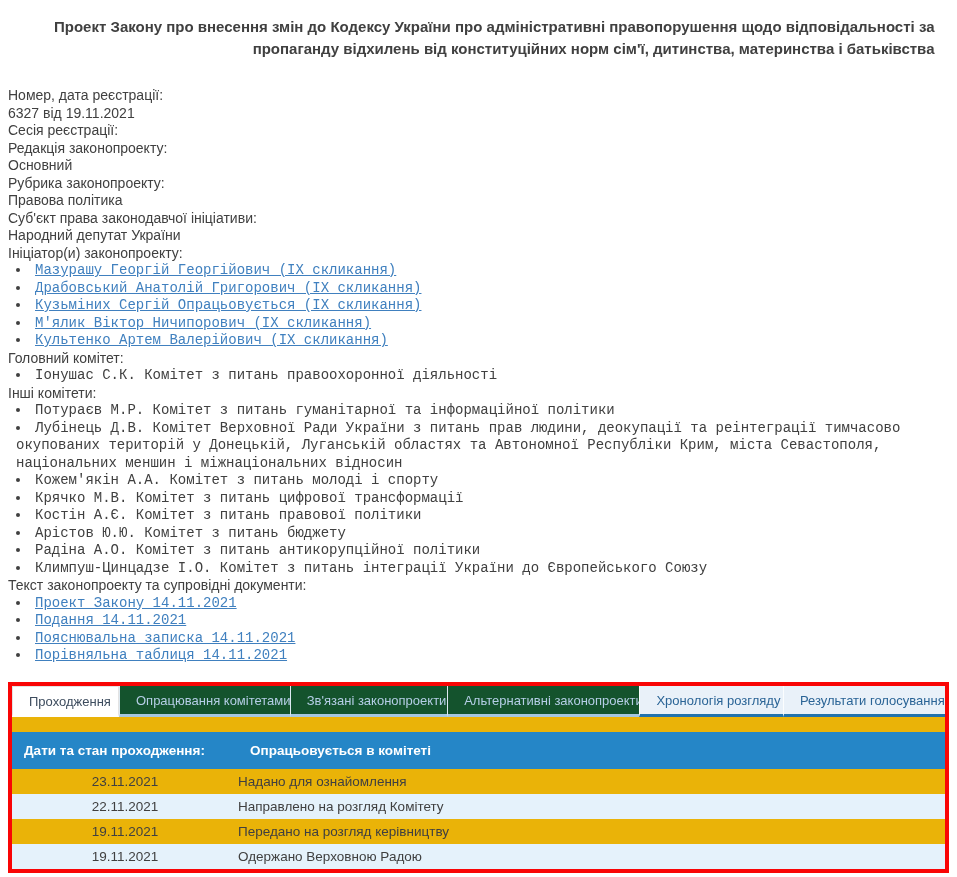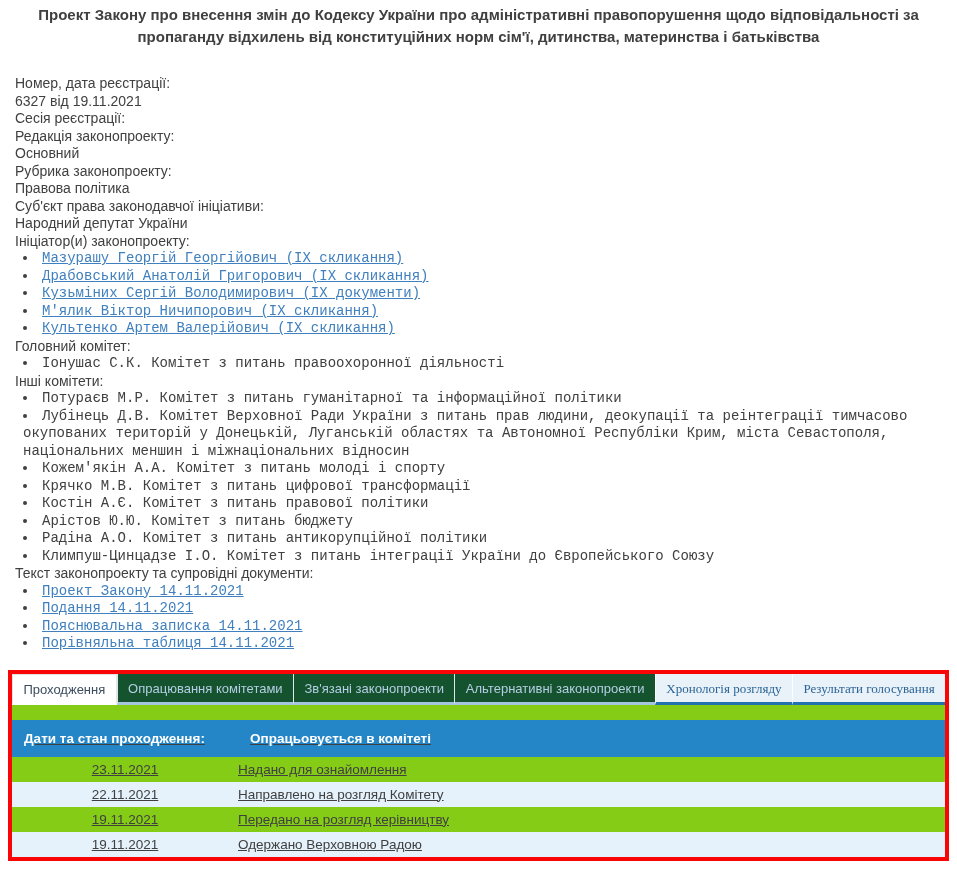--- a/index.html
+++ b/index.html
@@ -14,55 +14,54 @@
     --tab-underline-light:#a6c6df;
   }
   *{box-sizing:border-box;}
   html,body{margin:0;padding:0;}
   body{
     width:957px;height:877px;overflow:hidden;background:#fff;
     font-family:"Liberation Sans", sans-serif;color:var(--text);
   }
   .page{padding:0 8px;}
   .title{
-    font-size:15px;font-weight:bold;text-align:center;
-    line-height:22px;margin:4px auto 27px;max-width:912px;color:var(--text);
-  }
-  .content{font-size:14px;line-height:17.5px;margin-left:7px;}
+    font-size:15px;font-weight:bold;text-align:right;
+    line-height:22px;margin:16px auto 27px;max-width:912px;color:var(--text);
+  }
+  .content{font-size:14px;line-height:17.5px;}
   .content .line{white-space:pre-wrap;}
   .content ul{margin:0;padding:0 0 0 8px;list-style-position:inside;font-family:Liberation Mono, monospace;}
   .content li{padding:0;margin:0;}
   a{color:var(--link-blue);text-decoration:underline;cursor:pointer;}
 
   .highlight-box{
     margin-top:17px;
     border:4px solid var(--highlight-red);
   }
   .tab-bar{display:flex;align-items:stretch;}
   .tab{
     flex:1 1 auto;text-align:center;white-space:nowrap;overflow:hidden;
-    font-size:13px;padding:7px 10px 5px;cursor:pointer;
+    font-size:13px;padding:7px 16px 5px;cursor:pointer;
     border-bottom:3px solid var(--tab-underline-light);
   }
   .tab.active{
     background:#fff;color:#3d4c5e;font-weight:normal;cursor:default;
     border-top:1px solid #e3e3e3;border-left:1px solid #e3e3e3;border-right:1px solid #e3e3e3;
     border-bottom:3px solid #ffffff;
   }
   .tab.disabled{
     background:#14532d;color:var(--tab-disabled-text);cursor:default;
     border-left:1px solid #dde8f0;
   }
   .tab.enabled{
     background:#e9f1f9;color:var(--tab-enabled-text);
     border-bottom:3px solid var(--tab-underline-dark);
     border-left:1px solid #fbfdfe;
-    font-family:Liberation Serif, serif;
-  }
-  .tab-panel{padding:15px 0 0 0;background:#84cc16;text-decoration:underline;}
+  }
+  .tab-panel{padding:15px 0 0 0;background:#eab308;}
   table.status-table{width:100%;border-collapse:collapse;font-size:13.5px;}
   table.status-table thead th{
     background:var(--accent-blue);color:#fff;font-weight:bold;text-align:left;
     height:37px;padding:0 0 0 12px;
   }
   th.col-date{width:226px;padding-left:20px;}
   table.status-table tbody td{height:25px;padding:0 0 0 0;}
   tbody td.col-date{text-align:center;padding-left:0;}
   tbody tr:nth-of-type(even){background:var(--row-alt);}
 </style>
@@ -92,21 +91,21 @@
         <div class="line">Народний депутат України</div>
       </div>
 
     <div class="line">Ініціатор(и) законопроекту:</div>
     <ul>
 
         <li><a>Мазурашу Георгій Георгійович (IX скликання)</a></li>
 
         <li><a>Драбовський Анатолій Григорович (IX скликання)</a></li>
 
-        <li><a>Кузьміних Сергій Володимирович (IX документи)</a></li>
+        <li><a>Кузьміних Сергій Опрацьовується (IX скликання)</a></li>
 
         <li><a>М'ялик Віктор Ничипорович (IX скликання)</a></li>
 
         <li><a>Культенко Артем Валерійович (IX скликання)</a></li>
       </ul>
 
     <div class="line">Головний комітет:</div>
     <ul>
 
         <li>Іонушас С.К. Комітет з питань правоохоронної діяльності</li>

